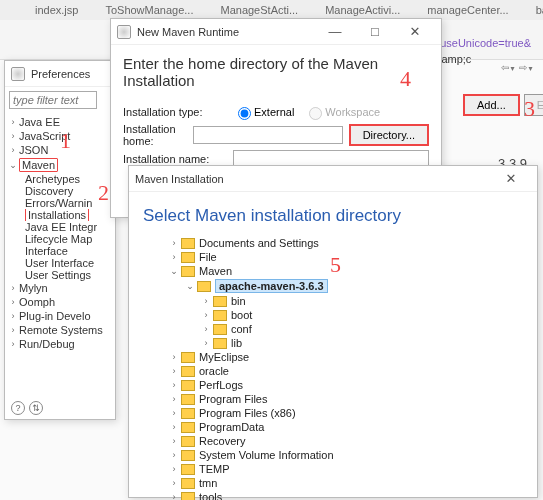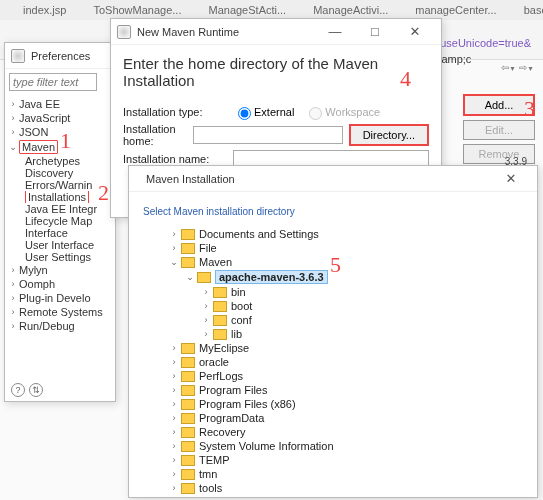--- a/index.html
+++ b/index.html
@@ -1,32 +1,32 @@
 <!DOCTYPE html>
 <html><head>
 <meta charset="utf-8">
 <style>
   * { box-sizing: border-box; font-family: "Segoe UI", Tahoma, sans-serif; font-size: 11px; }
   body { margin: 0; width: 543px; height: 500px; background: #fafafa; position: relative; overflow: hidden; }
 
   .editor-bg { position: absolute; top: 0; left: 0; right: 0; height: 60px; background: #f5f5f5; border-bottom: 1px solid #ddd; }
-  .tabs { display: flex; gap: 2px; padding: 2px 4px; background: #eee; height: 20px; align-items: center; }
+  .tabs { display: flex; gap: 2px; padding: 2px 16px; background: #eee; height: 20px; align-items: center; }
   .tab { padding: 1px 6px; color: #666; font-size: 10px; white-space: nowrap; display:flex; align-items:center; gap:3px;}
   .tab .ficon{width:10px;height:10px;display:inline-block;}
   .code { font-family: Consolas, monospace; font-size: 14px; color: #7e57c2; padding: 4px 8px; position:absolute; top:30px; right:4px;}
   .code .esc{color:#333;}
 
   
   .win { position: absolute; background: #fff; border: 1px solid #bbb; box-shadow: 2px 2px 8px rgba(0,0,0,0.15); }
   .win-title { height: 26px; display: flex; align-items: center; padding: 0 6px; background: #fff; border-bottom: 1px solid #eee; }
   .win-title .icon { width: 14px; height: 14px; margin-right: 6px; border: 1px solid #999; border-radius: 2px; background: radial-gradient(circle,#ccc,#fff);}
   .win-title .txt { flex: 1; color: #333; }
   .win-title .ctl { width: 40px; text-align: center; color: #555; cursor: default; font-size:13px;}
 
-  .prefs { top: 42px; left: 4px; width: 112px; height: 360px; }
+  .prefs { top: 60px; left: 4px; width: 112px; height: 360px; }
   .prefs .filter { width: 88px; margin: 4px; padding: 2px 3px; border: 1px solid #aaa; color: #888; font-style: italic;}
   .tree { padding: 2px 2px; }
   .tree-item { display: flex; align-items: center; padding: 1px 0; color: #333; white-space: nowrap; }
   .tree-item .arrow { width: 12px; text-align: center; color: #666; font-size: 9px; display:inline-block;}
   .tree-child { padding-left: 18px; display: block; color: #333; white-space: nowrap; overflow:hidden;}
   .sel { background: #fff; border:1px solid #e44; border-radius:1px; padding:0 2px;}
   .footer-icons{position:absolute; bottom:4px; left:6px; display:flex; gap:4px;}
   .footer-icons span{width:14px;height:14px;border:1px solid #888;border-radius:50%;font-size:9px;text-align:center;line-height:12px;color:#666;}
 
   
@@ -35,33 +35,33 @@
   .runtime .form { padding: 4px 12px; }
   .row { display: flex; align-items: center; margin: 3px 0; }
   .row label.lab { width: 110px; color: #222;}
   .row input[type=text] { flex: 1; border: 1px solid #aaa; height: 18px; padding: 0 3px;}
   .radio { display: inline-flex; align-items: center; margin-right: 10px; justify-content: flex-end; }
   .radio input { margin-right: 3px;}
   .btn { border: 1px solid #999; background: #efefef; padding: 3px 12px; font-size:11px; cursor:default;}
   .btn-dir { border:2px solid #e44; }
 
   
-  .side-btns { position:absolute; top:94px; right:8px; width:72px; display:flex; flex-direction:column; gap:4px;}
+  .side-btns { position:absolute; top:94px; right:8px; width:72px; display:flex; flex-direction:row; gap:4px;}
   .side-btns .btn{ text-align:center;}
   .side-btns .btn.add{ border:2px solid #e44;}
   .side-btns .btn.disabled{ color:#aaa;}
-  .ver { position:absolute; top:156px; right:16px; color:#444; font-size:10px;}
+  .ver { position:absolute; top:156px; right:16px; color:#444; font-size:13px;}
   .toolbar-right{position:absolute;top:62px;right:10px;display:flex;align-items:center;gap:4px;}
   .toolbar-right .tb{width:14px;height:14px;border:0;color:#777;font-size:10px;}
   .toolbar-right .dd::after{content:"▾";font-size:8px;color:#777;margin-left:1px;}
 
   
   .folder { top: 165px; left: 128px; width: 410px; height: 333px; }
   .folder .win-title{background:#fff;}
-  .folder .hdr { padding: 14px 14px 10px; color: #2a5db0; font-size: 10px;}
+  .folder .hdr { padding: 14px 14px 10px; color: #2a5db0; font-size: 17px;}
   .folder .body { padding: 0 14px;}
   .ftree { padding-left: 24px; }
   .fline { display: flex; align-items: center; padding: 1px 0; }
   .fline .arr { width: 14px; text-align:center; color:#666; font-size:9px;}
   .fline .fold { width: 14px; height: 11px; background: #ffcf4b; border:1px solid #c9a227; margin-right: 4px;}
   .fline .lbl { color: #222; }
   .fline.sel-folder .lbl { background:#cde6fb; border:1px solid #7ab6e8; padding:0 3px;font-weight:bold;}
   .indent1{padding-left:16px;} .indent2{padding-left:32px;}
 
   .hint { position:absolute; color:#e44; font-size:22px; font-family:"Comic Sans MS",cursive; pointer-events:none;}
@@ -201,21 +201,21 @@
     </div>
     <div class="row">
       <label class="lab">Installation name:</label>
       <input type="text" style="">
     </div>
   </div>
 </div>
 
 <div class="win folder">
   <div class="win-title">
-    <span class="txt" style="margin-left:11px">Maven Installation</span>
+    <span class="txt" style="margin-left:0">Maven Installation</span>
     <span class="ctl">✕</span>
   </div>
   <div class="hdr">Select Maven installation directory</div>
   <div class="body">
     <div class="ftree">
       <div class="fline">
           <span class="arr">›</span>
           <span class="fold"></span>
           <span class="lbl">Documents and Settings</span>
         </div>

